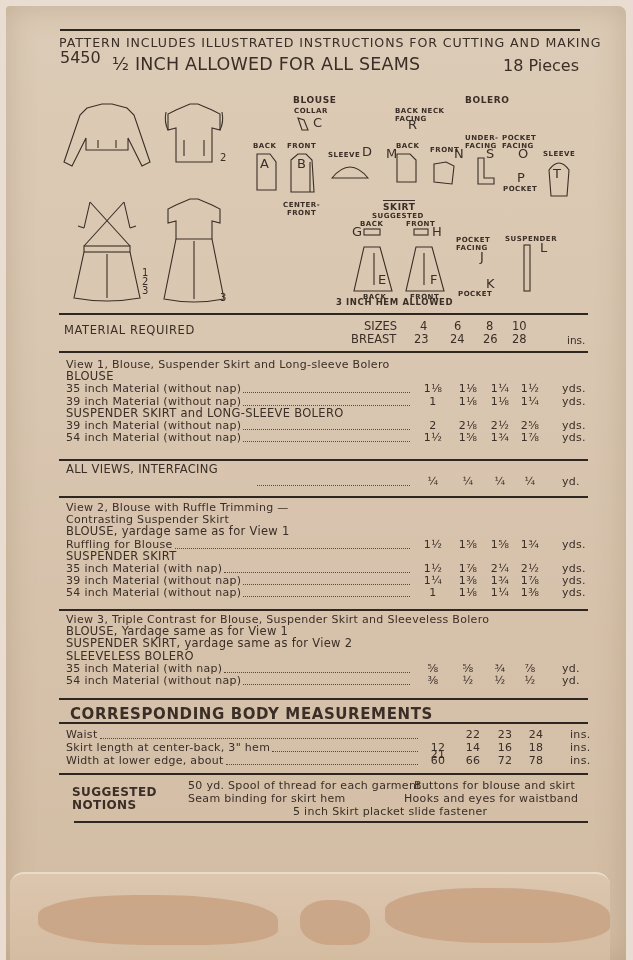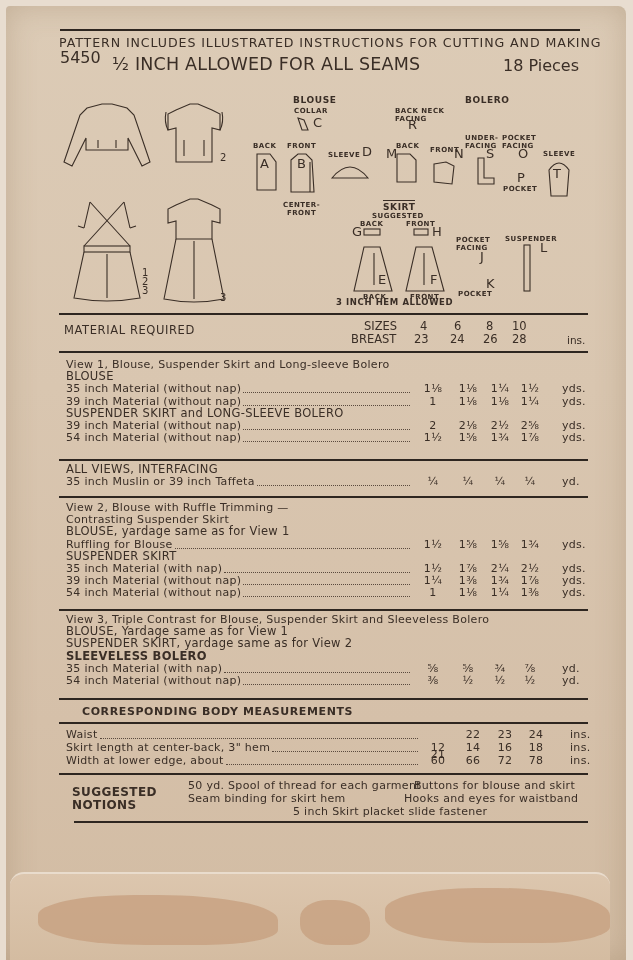--- a/index.html
+++ b/index.html
@@ -235,21 +235,20 @@
       <span class="v" style="left: 349px;">1½</span>
       <span class="v" style="left: 384px;">1⅝</span>
       <span class="v" style="left: 416px;">1¾</span>
       <span class="v" style="left: 446px;">1⅞</span>
       <span class="u">yds.</span>
     </div>
     <div class="row" style="top: 463px; text-align: right;">
       <span class="lab big">ALL VIEWS, INTERFACING</span>
     </div>
     <div class="row" style="top: 475.2px;">
-      <span class="lab">35 inch Muslin or 39 inch Taffeta</span>
       <span class="dots" style="left: 191px; width: 153px;"></span>
       <span class="v" style="left: 349px;">¼</span>
       <span class="v" style="left: 384px;">¼</span>
       <span class="v" style="left: 416px;">¼</span>
       <span class="v" style="left: 446px;">¼</span>
       <span class="u">yd.</span>
     </div>
     <div class="row" style="top: 501px;">
       <span class="lab">View 2, Blouse with Ruffle Trimming —</span>
     </div>
@@ -300,21 +299,21 @@
     </div>
     <div class="row" style="top: 613px;">
       <span class="lab">View 3, Triple Contrast for Blouse, Suspender Skirt and Sleeveless Bolero</span>
     </div>
     <div class="row" style="top: 625.2px;">
       <span class="lab big">BLOUSE, Yardage same as for View 1</span>
     </div>
     <div class="row" style="top: 637.4px;">
       <span class="lab big">SUSPENDER SKIRT, yardage same as for View 2</span>
     </div>
-    <div class="row" style="top: 649.6px; font-weight: bold;">
+    <div class="row" style="top: 649.6px;">
       <span class="lab big">SLEEVELESS BOLERO</span>
     </div>
     <div class="row" style="top: 661.8px;">
       <span class="lab">35 inch Material (with nap)</span>
       <span class="dots" style="left: 158px; width: 186px;"></span>
       <span class="v" style="left: 349px;">⅝</span>
       <span class="v" style="left: 384px;">⅝</span>
       <span class="v" style="left: 416px;">¾</span>
       <span class="v" style="left: 446px;">⅞</span>
       <span class="u">yd.</span>
@@ -328,21 +327,21 @@
       <span class="v" style="left: 446px;">½</span>
       <span class="u">yd.</span>
     </div>
   </div>
 
 <div class="rule" style="top:459px;height:2px;"></div>
 <div class="rule" style="top:496px;height:2px;"></div>
 <div class="rule" style="top:609px;height:2px;"></div>
 <div class="rule" style="top:698px;height:2px;"></div>
 
-<div class="t bold" style="left:70px;top:705px;font-size:11px;letter-spacing:.6px;margin-left:12px;">CORRESPONDING BODY MEASUREMENTS</div>
+<div class="t bold" style="left:70px;top:705px;font-size:15px;letter-spacing:.6px;">CORRESPONDING BODY MEASUREMENTS</div>
 <div class="rule" style="top:722px;height:1.5px;"></div>
 <div id="measure-rows">
     <div class="row" style="top: 728px;">
       <span class="lab">Waist</span>
       <span class="dots" style="left: 34px; width: 318px;"></span>
       <span class="v" style="left: 354px; margin-top: 20px;">21</span>
       <span class="v" style="left: 389px;">22</span>
       <span class="v" style="left: 421px;">23</span>
       <span class="v" style="left: 452px;">24</span>
       <span class="u" style="left: 504px;">ins.</span>

